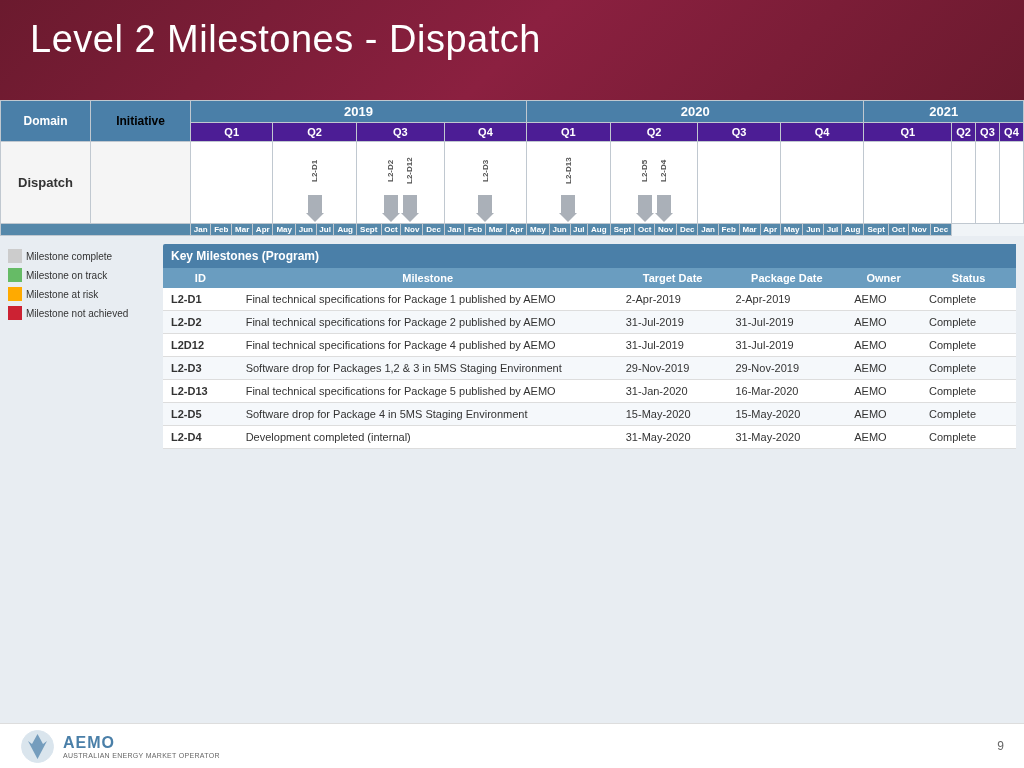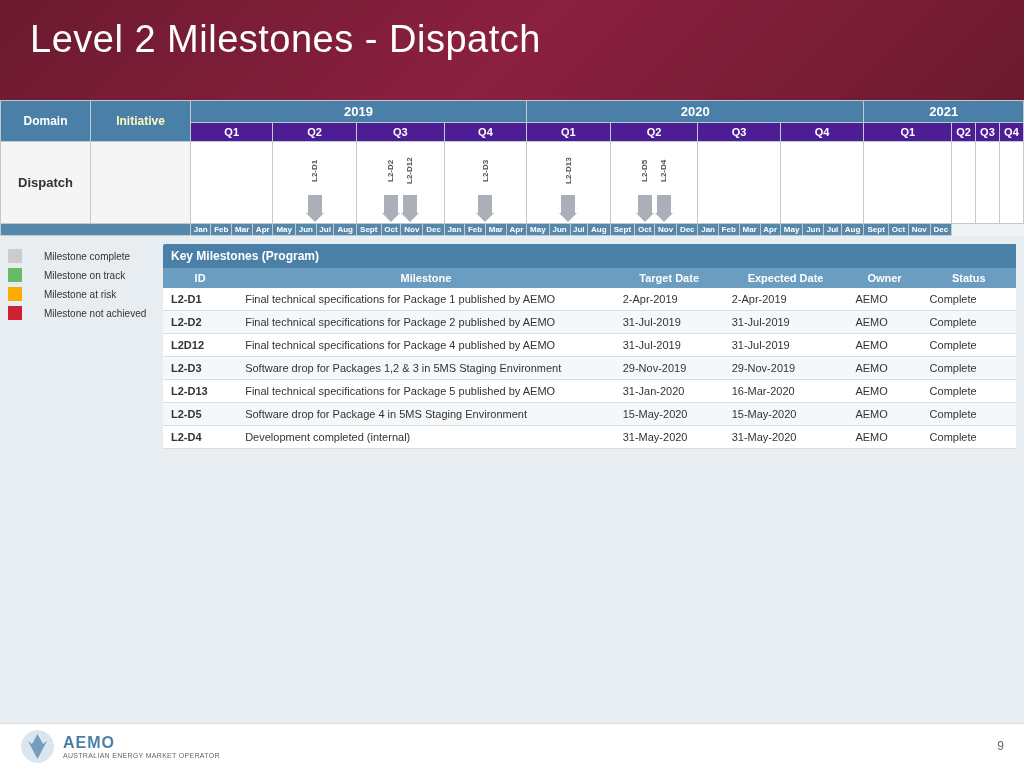--- a/index.html
+++ b/index.html
@@ -46,21 +46,21 @@
     .gantt-header-domain {
       background: #4a7fa8;
       color: white;
       font-weight: bold;
       width: 90px;
       font-size: 12px;
     }
 
     .gantt-header-initiative {
       background: #4a7fa8;
-      color: #fef9c3;
+      color: #000000;
       font-weight: bold;
       width: 100px;
       font-size: 12px;
     }
 
     .gantt-year-header {
       background: #4a7fa8;
       color: white;
       font-weight: bold;
       font-size: 13px;
@@ -160,21 +160,21 @@
     #legend {
       width: 145px;
       flex-shrink: 0;
       padding-top: 5px;
     }
 
     .legend-item {
       display: flex;
       align-items: center;
       margin-bottom: 5px;
-      gap: 22px;
+      gap: 4px;
     }
 
     .legend-box {
       width: 14px;
       height: 14px;
       flex-shrink: 0;
     }
 
     .legend-text {
       font-size: 10px;
@@ -509,21 +509,21 @@
   <div id="milestones-table-container">
     <table class="ms-table">
       <thead>
         <tr class="ms-table-header-row">
           <th colspan="6">Key Milestones (Program)</th>
         </tr>
         <tr class="ms-col-header">
           <th class="ms-id">ID</th>
           <th class="ms-milestone">Milestone</th>
           <th class="ms-target">Target Date</th>
-          <th class="ms-expected">Expected Date</th>
+          <th class="ms-expected">Package Date</th>
           <th class="ms-owner">Owner</th>
           <th class="ms-status">Status</th>
         </tr>
       </thead>
       <tbody id="ms-tbody">
       <tr>
       <td class="ms-id">L2-D1</td>
       <td class="ms-milestone">Final technical specifications for Package 1 published by AEMO</td>
       <td class="ms-target">2-Apr-2019</td>
       <td class="ms-expected">2-Apr-2019</td>

